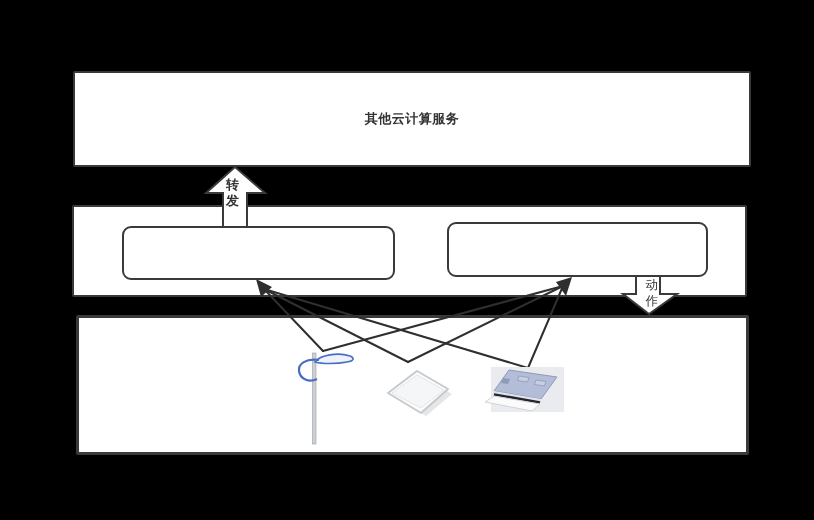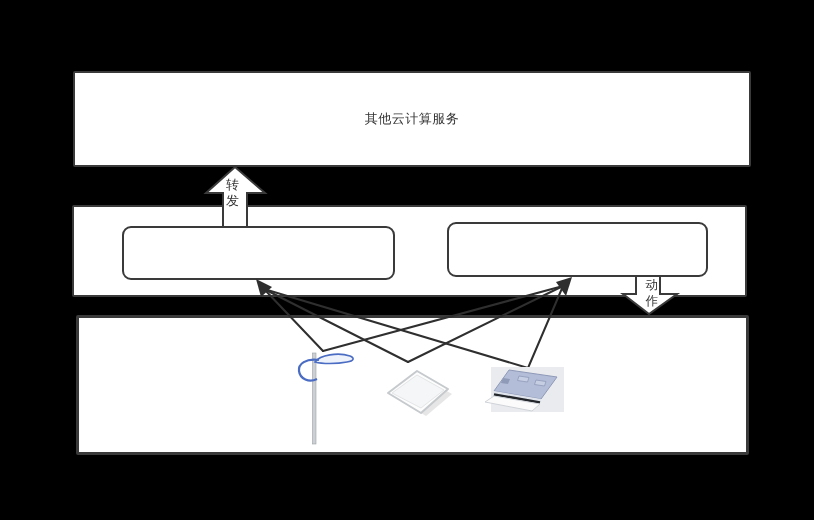--- a/index.html
+++ b/index.html
@@ -1,39 +1,39 @@
 <!DOCTYPE html>
 <html><head>
 <meta charset="utf-8">
 <style>
   html,body{margin:0;padding:0;background:#000;}
   .stage{
     position:relative;width:814px;height:520px;background:#000;overflow:hidden;
     font-family:"Liberation Sans","DejaVu Sans",sans-serif;color:#333;
   }
-  .box{position:absolute;background:#fff;border:2px solid #3a3a3a;border-radius:2px;box-sizing:border-box;}
+  .box{position:absolute;background:#fff;border:2px solid #3a3a3a;border-radius:2px;box-sizing:border-box;font-weight:bold;}
   .cloud-box{left:73px;top:71px;width:678px;height:96px;display:flex;align-items:center;justify-content:center;}
   .cloud-box .lbl{font-size:13px;letter-spacing:0.5px;}
   .engine-box{left:72px;top:205px;width:675px;height:92px;}
   .device-box{left:76px;top:315px;width:673px;height:140px;border-width:3px;}
   .node{position:absolute;background:#fff;border:2px solid #3a3a3a;border-radius:9px;box-sizing:border-box;}
   .node-df{left:122px;top:226px;width:273px;height:54px;}
   .node-sl{left:447px;top:222px;width:261px;height:55px;}
   .node-lbl{position:absolute;font-size:13px;letter-spacing:0.5px;white-space:nowrap;}
   .df-lbl{left:130px;top:246px;}
   .sl-lbl{left:457px;top:241px;}
   .circle{position:absolute;width:38px;height:38px;border:2px solid #3a3a3a;border-radius:50%;
     background:#fff;box-sizing:border-box;display:flex;align-items:center;justify-content:center;}
   .c1{left:277px;top:235px;} .c2{left:335px;top:235px;}
   .c3{left:583px;top:233px;} .c4{left:643px;top:233px;}
   .circle .v{width:13px;font-size:11px;line-height:12px;text-align:center;word-break:break-all;}
   .vtext{position:absolute;word-break:break-all;text-align:center;}
   .engine-lbl{left:80px;top:219px;width:15px;font-size:13px;line-height:16px;}
   .device-lbl{position:absolute;left:86px;top:378px;font-size:14px;letter-spacing:1px;}
-  .fwd-lbl{left:225px;top:177px;width:15px;font-size:13px;line-height:16px;z-index:6;}
+  .fwd-lbl{left:225px;top:177px;width:15px;font-size:13px;line-height:16px;z-index:6;font-weight:bold;}
   .act-lbl{left:637px;top:278px;width:16px;padding-left:5px;text-indent:-5px;font-size:12.5px;line-height:15.5px;z-index:6;text-align:right;}
   svg.overlay{position:absolute;left:0;top:0;z-index:5;pointer-events:none;}
   .layer1{z-index:1;} 
 </style>
 </head>
 <body>
 
 <div class="stage">
 
   <div class="box cloud-box layer1">

